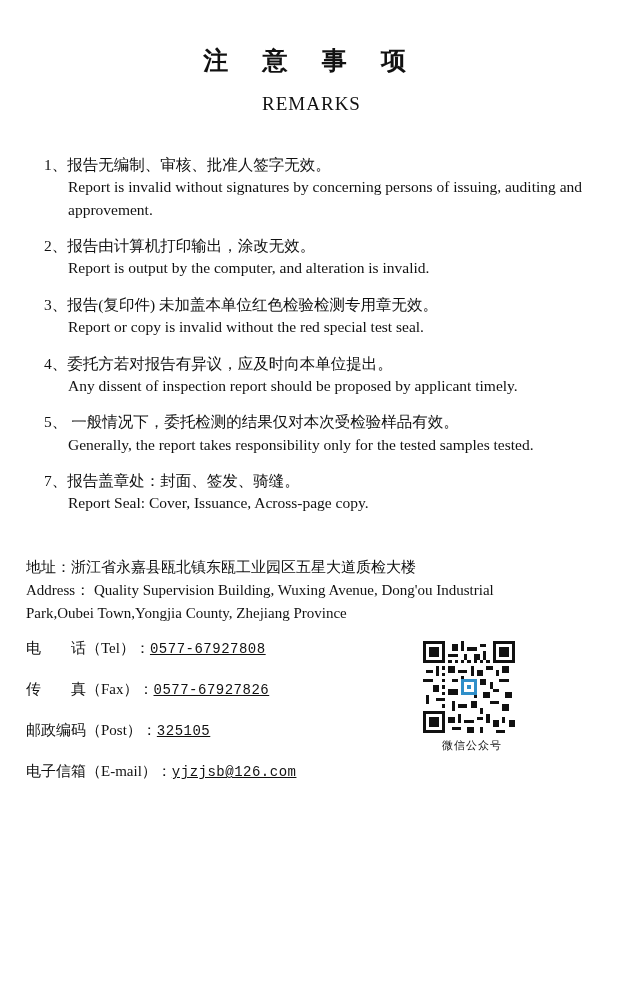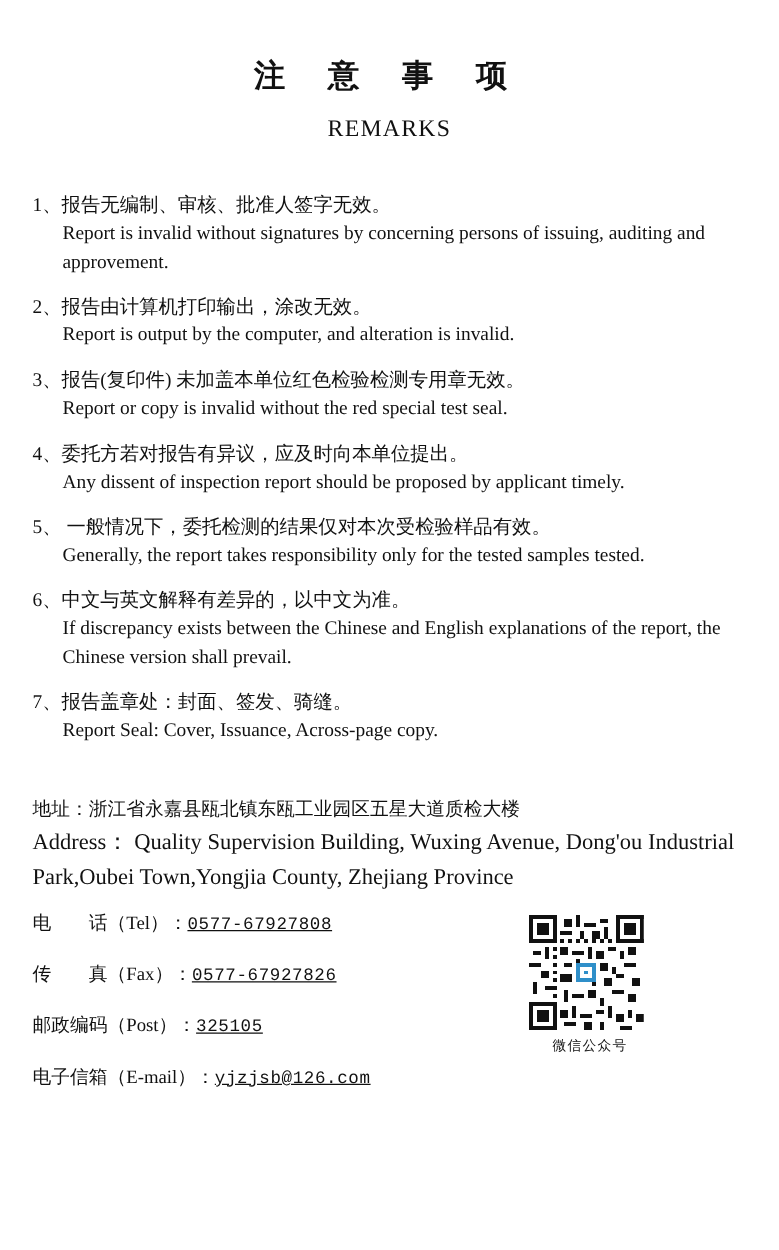--- a/index.html
+++ b/index.html
@@ -38,20 +38,21 @@
     font-family: "Liberation Serif", serif;
     font-weight: normal;
     font-size: 19px;
     letter-spacing: 1px;
     margin-top: 16px;
     margin-bottom: 0;
     color: #111;
   }
   .remarks {
     margin-top: 38px;
+    margin-left: 18px;
   }
   .remark {
     margin-bottom: 13px;
   }
   .remark-cn {
     font-size: 15.5px;
     line-height: 1.5;
     color: #111;
     white-space: nowrap;
   }
@@ -63,21 +64,21 @@
   }
   .contact {
     margin-top: 40px;
   }
   .addr-cn {
     font-size: 15px;
     line-height: 1.6;
     color: #111;
   }
   .addr-en {
-    font-size: 18px;
+    font-size: 15px;
     line-height: 1.55;
     color: #111;
     font-family: Liberation Serif, serif;
   }
   .contact-rows {
     margin-top: 12px;
     position: relative;
   }
   .contact-row {
     font-size: 15px;
@@ -144,24 +145,20 @@
     <div class="remark">
       <div class="remark-cn">4、委托方若对报告有异议，应及时向本单位提出。</div>
       <div class="remark-en">Any dissent of inspection report should be proposed by applicant timely.</div>
     </div>
 
     <div class="remark">
       <div class="remark-cn">5、 一般情况下，委托检测的结果仅对本次受检验样品有效。</div>
       <div class="remark-en">Generally, the report takes responsibility only for the tested samples tested.</div>
     </div>
 
-    <div class="remark">
-      <div class="remark-cn">6、中文与英文解释有差异的，以中文为准。</div>
-      <div class="remark-en">If discrepancy exists between the Chinese and English explanations of the report, the Chinese version shall prevail.</div>
-    </div>
 
     <div class="remark">
       <div class="remark-cn">7、报告盖章处：封面、签发、骑缝。</div>
       <div class="remark-en">Report Seal: Cover, Issuance, Across-page copy.</div>
     </div>
 
   </div>
 
   <div class="contact">
     <div class="addr-cn">地址：浙江省永嘉县瓯北镇东瓯工业园区五星大道质检大楼</div>

